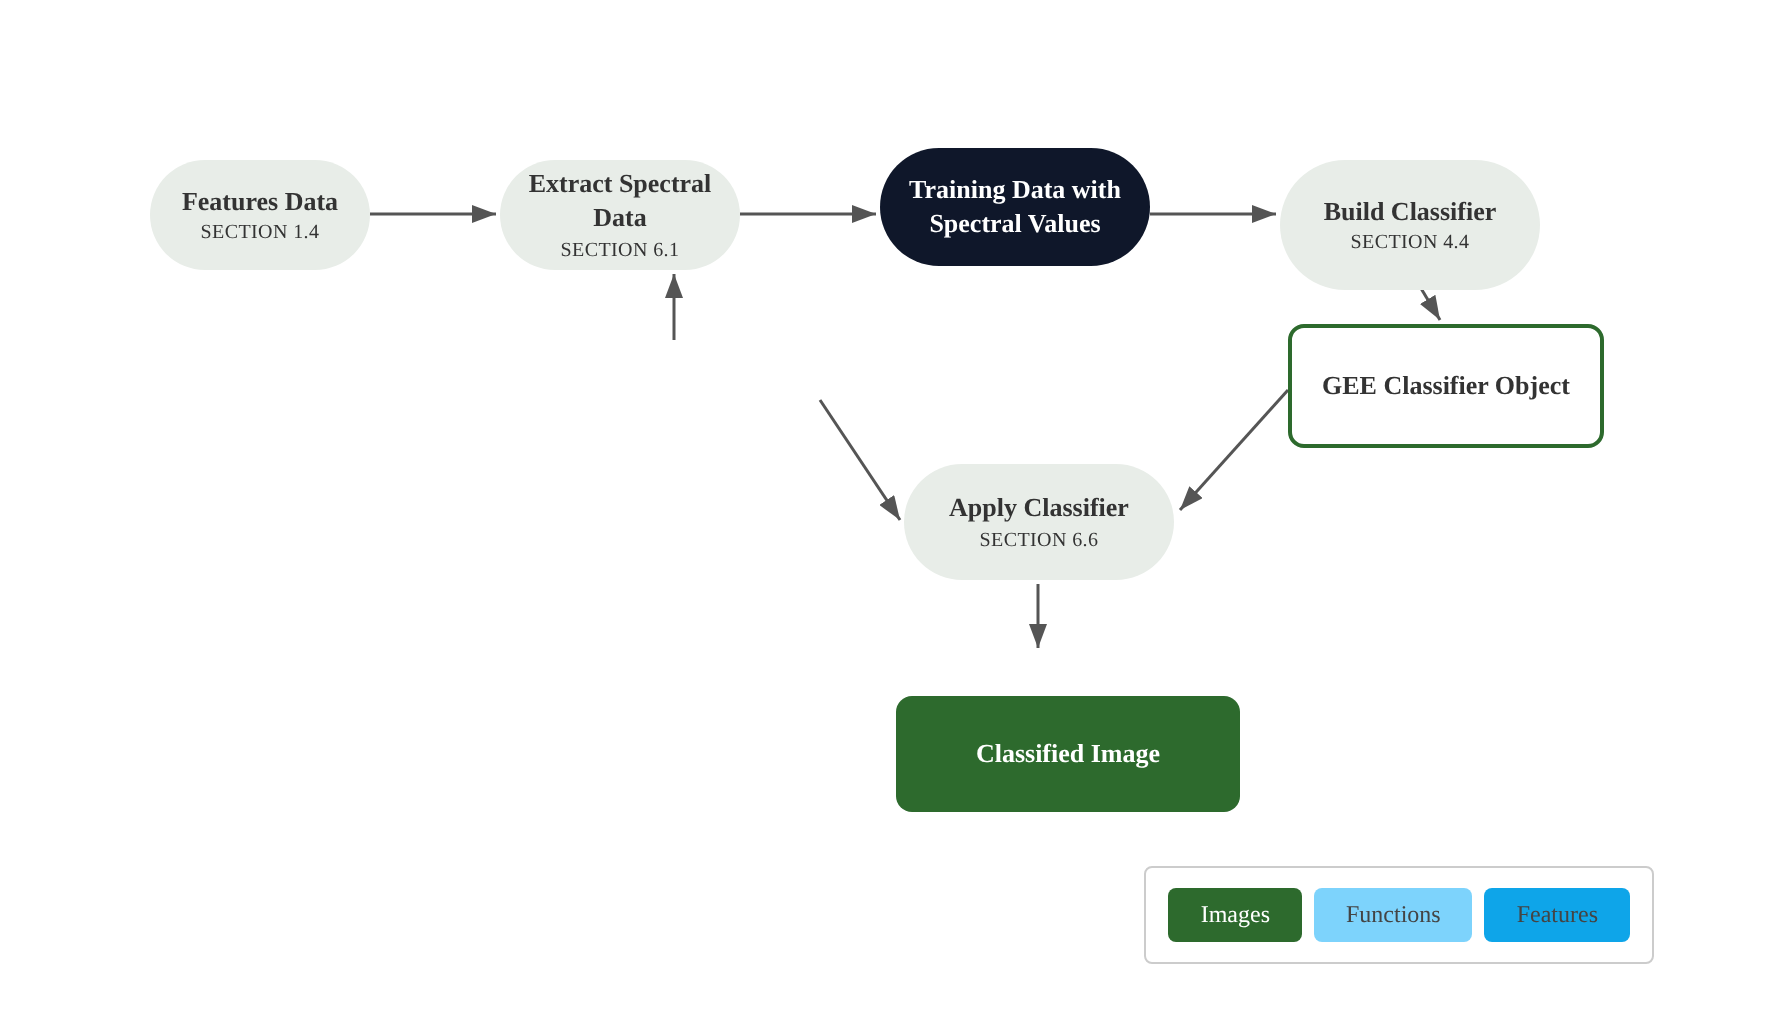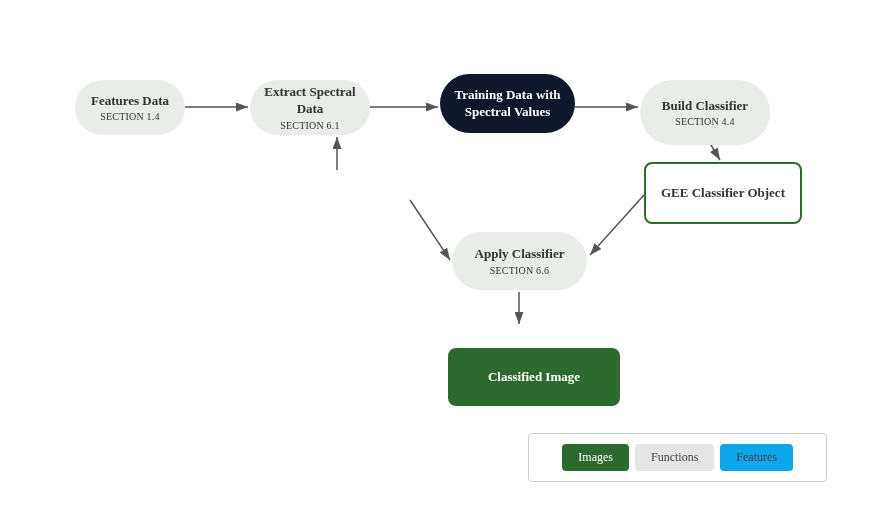--- a/index.html
+++ b/index.html
@@ -63,36 +63,36 @@
     
     .legend {
       position: absolute;
       bottom: 30px;
       right: 60px;
       border: 1px solid #ccc;
       background: #fff;
       display: flex;
       flex-direction: row;
       gap: 0;
-      padding: 10px 30px;
+      padding: 10px 8px;
       border-radius: 4px;
     }
     .legend-item {
       padding: 6px 16px;
       font-size: 12px;
       border-radius: 4px;
       cursor: pointer;
       margin: 0 3px;
     }
     .legend-images {
       background: #2d6a2d;
       color: #fff;
     }
     .legend-functions {
-      background: #e5e5e5;
+      background: #7dd3fc;
       color: #444;
       font-family: Liberation Serif, serif;
     }
     .legend-features {
       background: #0ea5e9;
       color: #444;
     }
     .legend-objects {
       background: #fff;
       border: 2px solid #2d6a2d;

